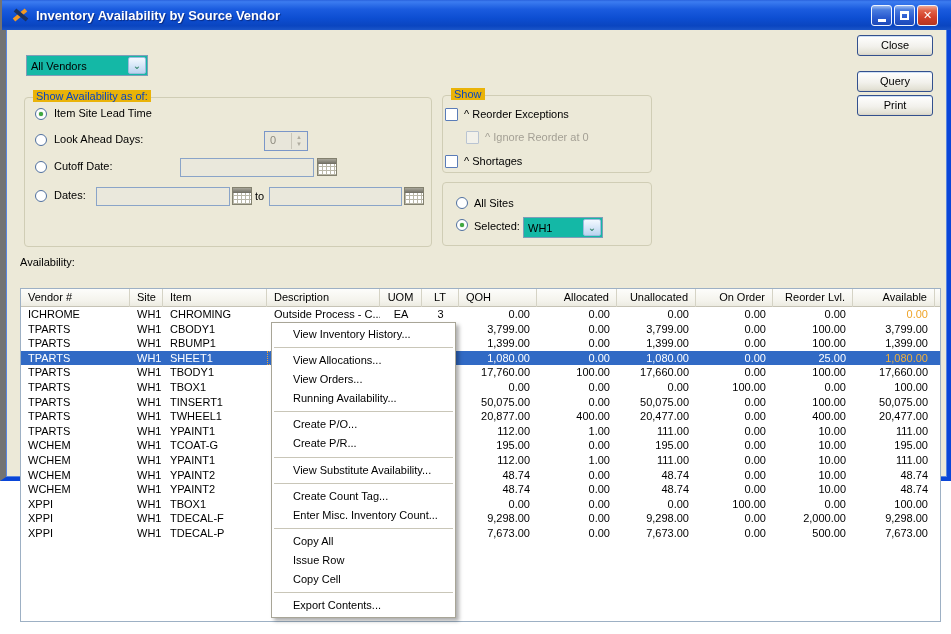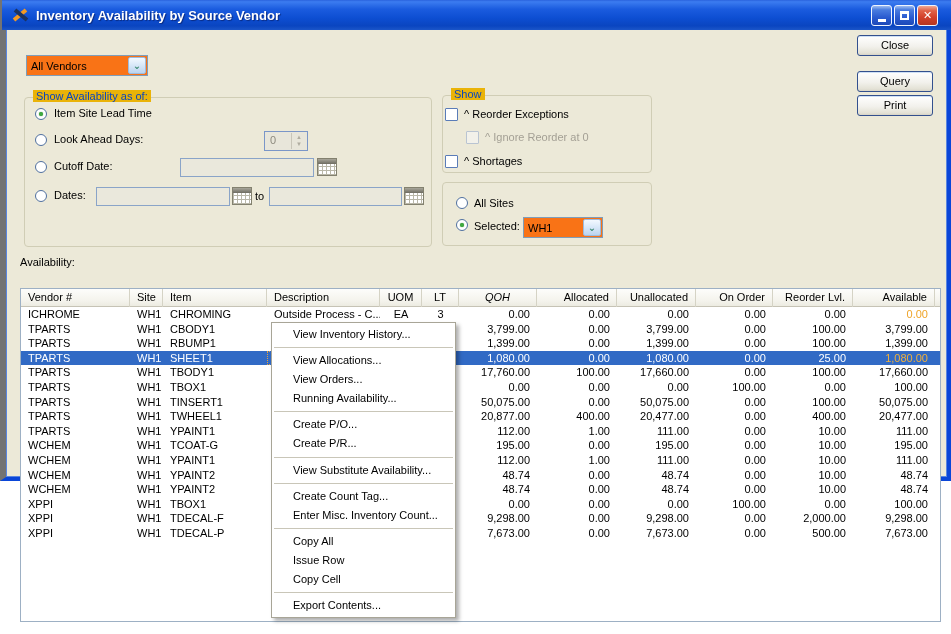--- a/index.html
+++ b/index.html
@@ -32,21 +32,21 @@
     font-size:11px; text-align:center; line-height:19px; box-shadow:0 1px 0 #cfe0f5 inset; }
   .groupbox { position:absolute; border:1px solid #d0cdb5; border-radius:4px; }
   .gb-caption { position:absolute; top:-8px; left:8px; background:#eab308; padding:0 3px; color:#0a46be; }
   .radio { position:absolute; width:12px; height:12px; border-radius:50%; border:1px solid #50709f; background:#fff; }
   .radio.checked::after { content:""; position:absolute; left:3px; top:3px; width:4px; height:4px; border-radius:50%; background:#3faa3f; box-shadow:0 0 1px #2a7a2a; }
   .checkbox { position:absolute; width:13px; height:13px; border:1px solid #5a7cb8; background:#fff; border-radius:1px; }
   .checkbox.disabled { border-color:#b9c4d2; background:#f2f1ea; }
   .lbl { position:absolute; white-space:nowrap; }
   .lbl.dis { color:#a4a095; }
   .field { position:absolute; border:1px solid #8aa4c8; background:#eae8dc; }
-  .combo { position:absolute; border:1px solid #7f9db9; background:#f97316; display:flex; align-items:center; }
+  .combo { position:absolute; border:1px solid #7f9db9; background:#14b8a6; display:flex; align-items:center; }
   .combo .val { flex:1; padding-left:4px; }
   .combo .drop { width:18px; align-self:stretch; margin:1px; border:1px solid #9dbbdd; border-radius:2px;
     background:linear-gradient(180deg,#f3f9ff 0%,#d7e7f8 50%,#bcd4ef 100%);
     display:flex; align-items:center; justify-content:center; color:#3c8a72; font-size:10px; font-weight:bold; }
   .spin { position:absolute; border:1px solid #7a96c8; background:#e8e6da; color:#8d8a7e; }
   .spin .num { position:absolute; left:5px; top:2px; }
   .spin .arrows { position:absolute; right:1px; top:1px; bottom:1px; width:15px; border-left:1px solid #c8c5b8;
     display:flex; flex-direction:column; align-items:center; justify-content:center; color:#b0ada0; font-size:6px; line-height:7px; }
   .calicon { position:absolute; width:20px; height:18px; border:1px solid #83816f; background:#fff; }
   .calicon::before { content:""; position:absolute; left:0; right:0; top:0; height:5px;
@@ -154,21 +154,21 @@
 
   <span class="avail-label">Availability:</span>
   <div class="table">
     <div class="thead">
         <div class="hcell" style="width: 109px; text-align: left;">Vendor #</div>
         <div class="hcell" style="width: 33px; text-align: right;">Site</div>
         <div class="hcell" style="width: 104px; text-align: left;">Item</div>
         <div class="hcell" style="width: 113px; text-align: left;">Description</div>
         <div class="hcell" style="width: 42px; text-align: center;">UOM</div>
         <div class="hcell" style="width: 37px; text-align: center;">LT</div>
-        <div class="hcell" style="width: 78px; text-align: center; font-style: italic;">QOH</div>
+        <div class="hcell" style="width: 78px; text-align: left;">QOH</div>
         <div class="hcell" style="width: 80px; text-align: right;">Allocated</div>
         <div class="hcell" style="width: 79px; text-align: right;">Unallocated</div>
         <div class="hcell" style="width: 77px; text-align: right;">On Order</div>
         <div class="hcell" style="width: 80px; text-align: right;">Reorder Lvl.</div>
         <div class="hcell" style="width: 82px; text-align: right;">Available</div>
       </div>
     <div>
         <div class="trow">
           <div class="tcell" style="width: 109px; text-align: left;">ICHROME</div>
           <div class="tcell" style="width: 33px; text-align: right;">WH1</div>

